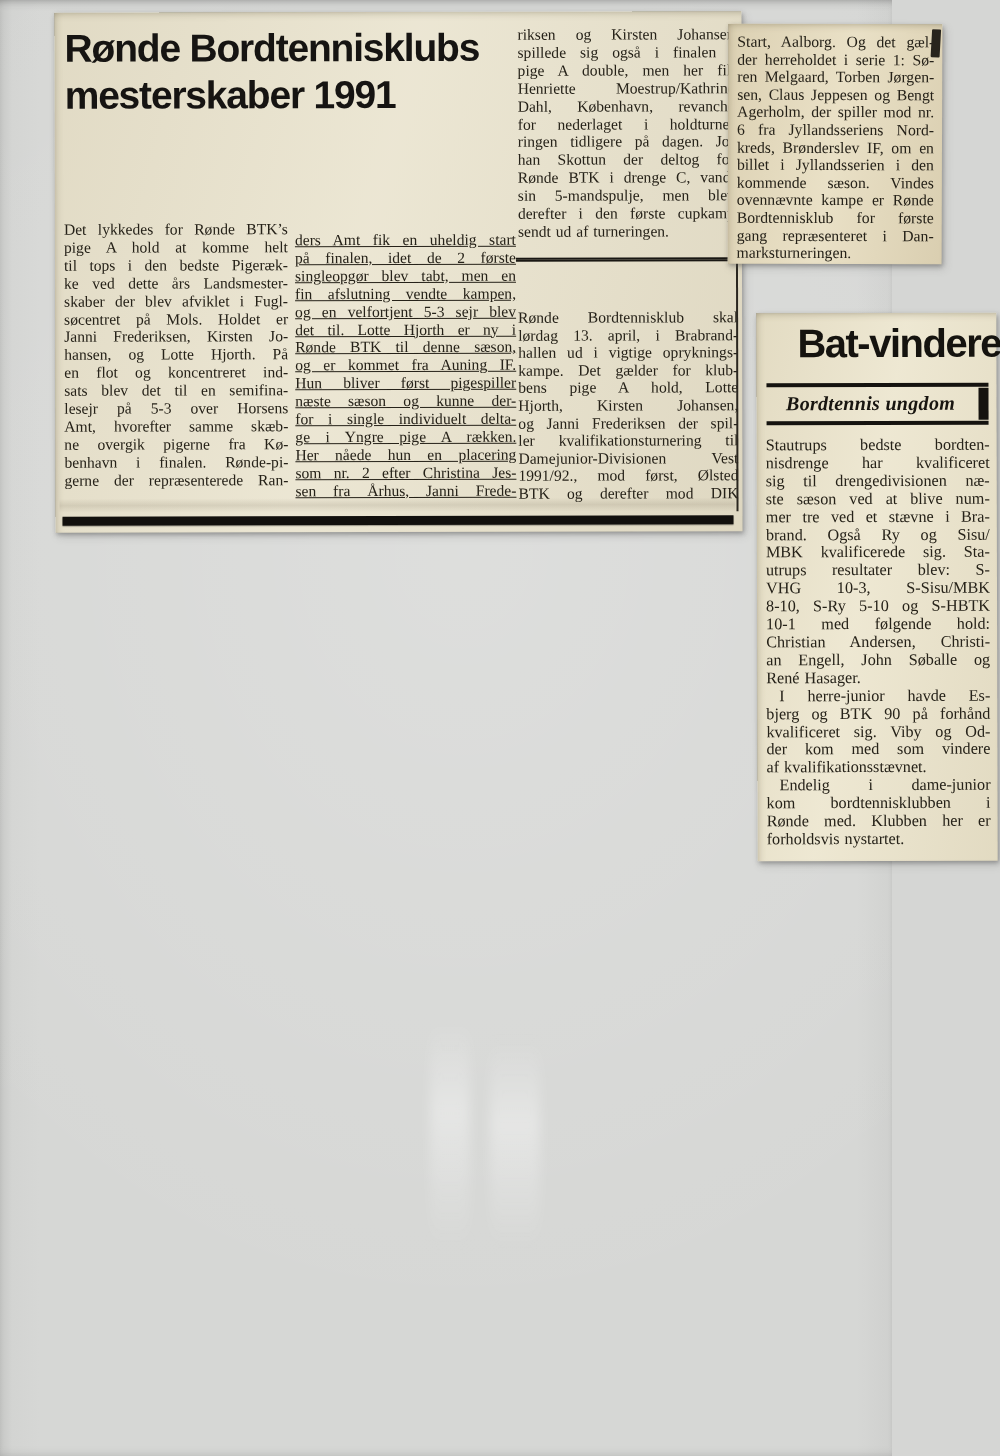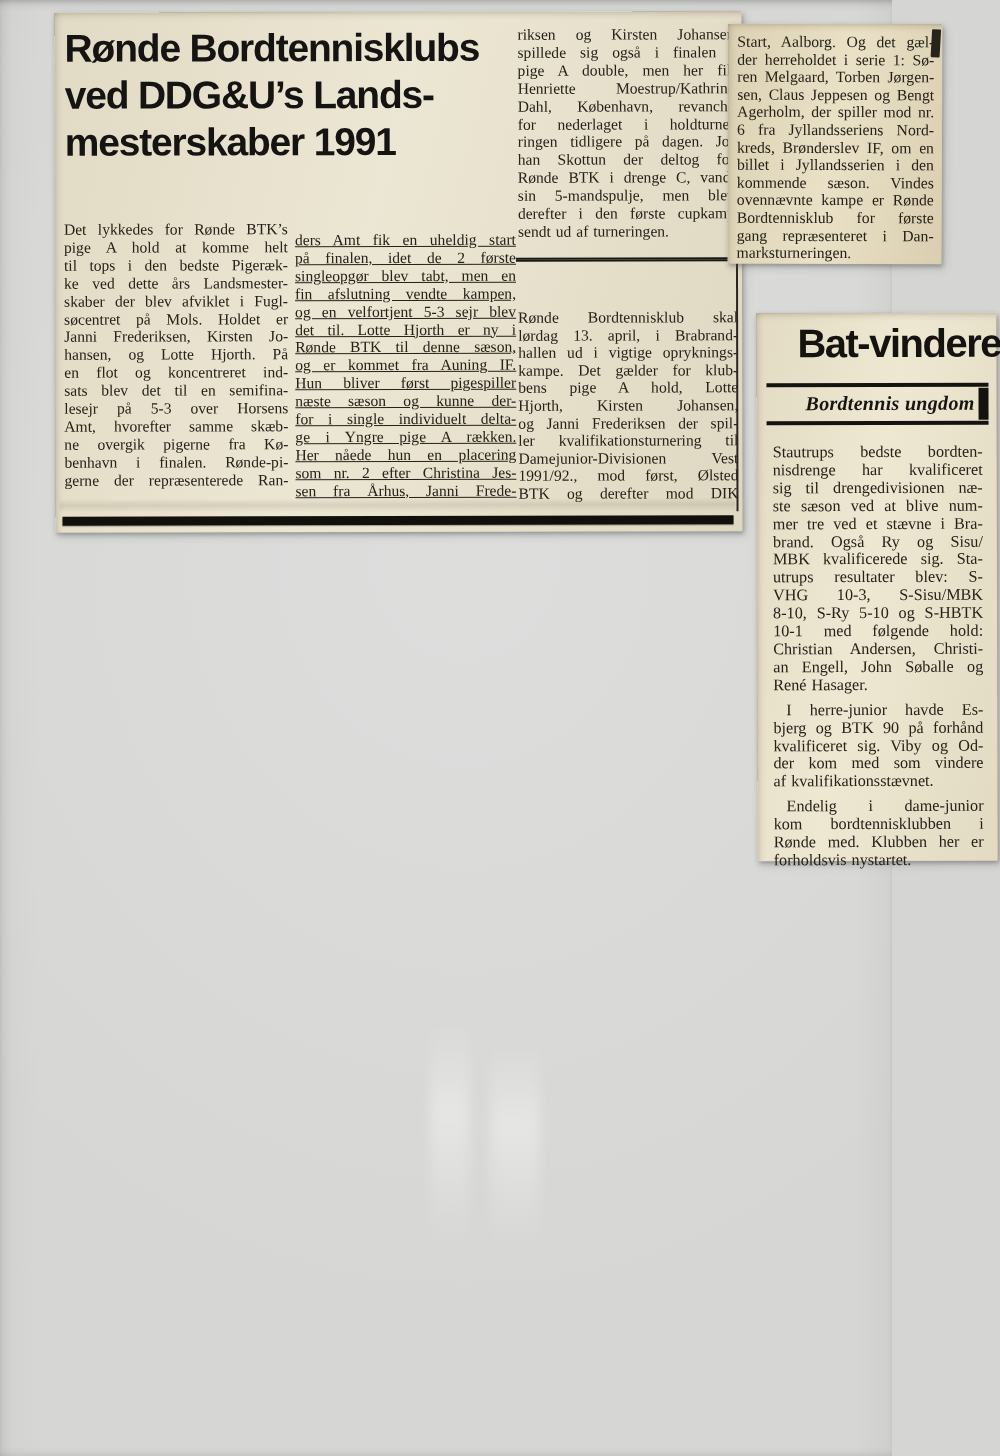--- a/index.html
+++ b/index.html
@@ -89,41 +89,40 @@
       #ebe4cc; }
   .bat-headline {
     position: absolute; left: 9px; top: 8px; width: 228px;
     font-family: "Liberation Sans", sans-serif; font-weight: 700;
     font-size: 40px; line-height: 44px; letter-spacing: -1.5px; color: #15130f; margin-left: 32px;
   }
   .kicker-box { position: absolute; left: 10px; top: 70px; width: 222px; height: 34px;
     border-top: 4px solid #15130f; border-bottom: 4px solid #15130f; }
   .kicker-label {
     font-family: "Liberation Serif", serif; font-style: italic; font-weight: 700;
-    font-size: 20px; line-height: 33px; text-align: right; letter-spacing: .3px; color: #181510;
+    font-size: 20px; line-height: 33px; text-align: center; letter-spacing: .3px; color: #181510;
     padding-right: 14px;
   }
   .kicker-bar { position: absolute; right: 0; top: 1px; bottom: 1px; width: 10px; background: #15130f; }
   .bat-body { position: absolute; left: 9px; top: 124px; width: 224px;
     font-size: 16.2px; line-height: 17.9px; color: #262219; word-spacing: 1px; }
-  .bat-body .para { margin: 7px; }
+  .bat-body .para { margin: 0; }
 </style>
 </head>
 <body>
 
 <div class="scan">
 
   <div class="streak" style="left:430px; top:1020px; width:40px; height:230px;"></div>
   <div class="streak" style="left:490px; top:1040px; width:50px; height:210px;"></div>
 
   <div class="clip clip-main">
 
     <div class="headline">
         <div class="tline">Rønde Bordtennisklubs</div>
-        <div class="tline">ved DDG&amp;U’s Lands-</div>
         <div class="tline tline-end">mesterskaber 1991</div>
       </div>
 
     <div class="bodycol col1">
         <div class="tline">Det lykkedes for Rønde BTK’s</div>
         <div class="tline">pige A hold at komme helt</div>
         <div class="tline">til tops i den bedste Pigeræk-</div>
         <div class="tline">ke ved dette års Landsmester-</div>
         <div class="tline">skaber der blev afviklet i Fugl-</div>
         <div class="tline">søcentret på Mols. Holdet er</div>

